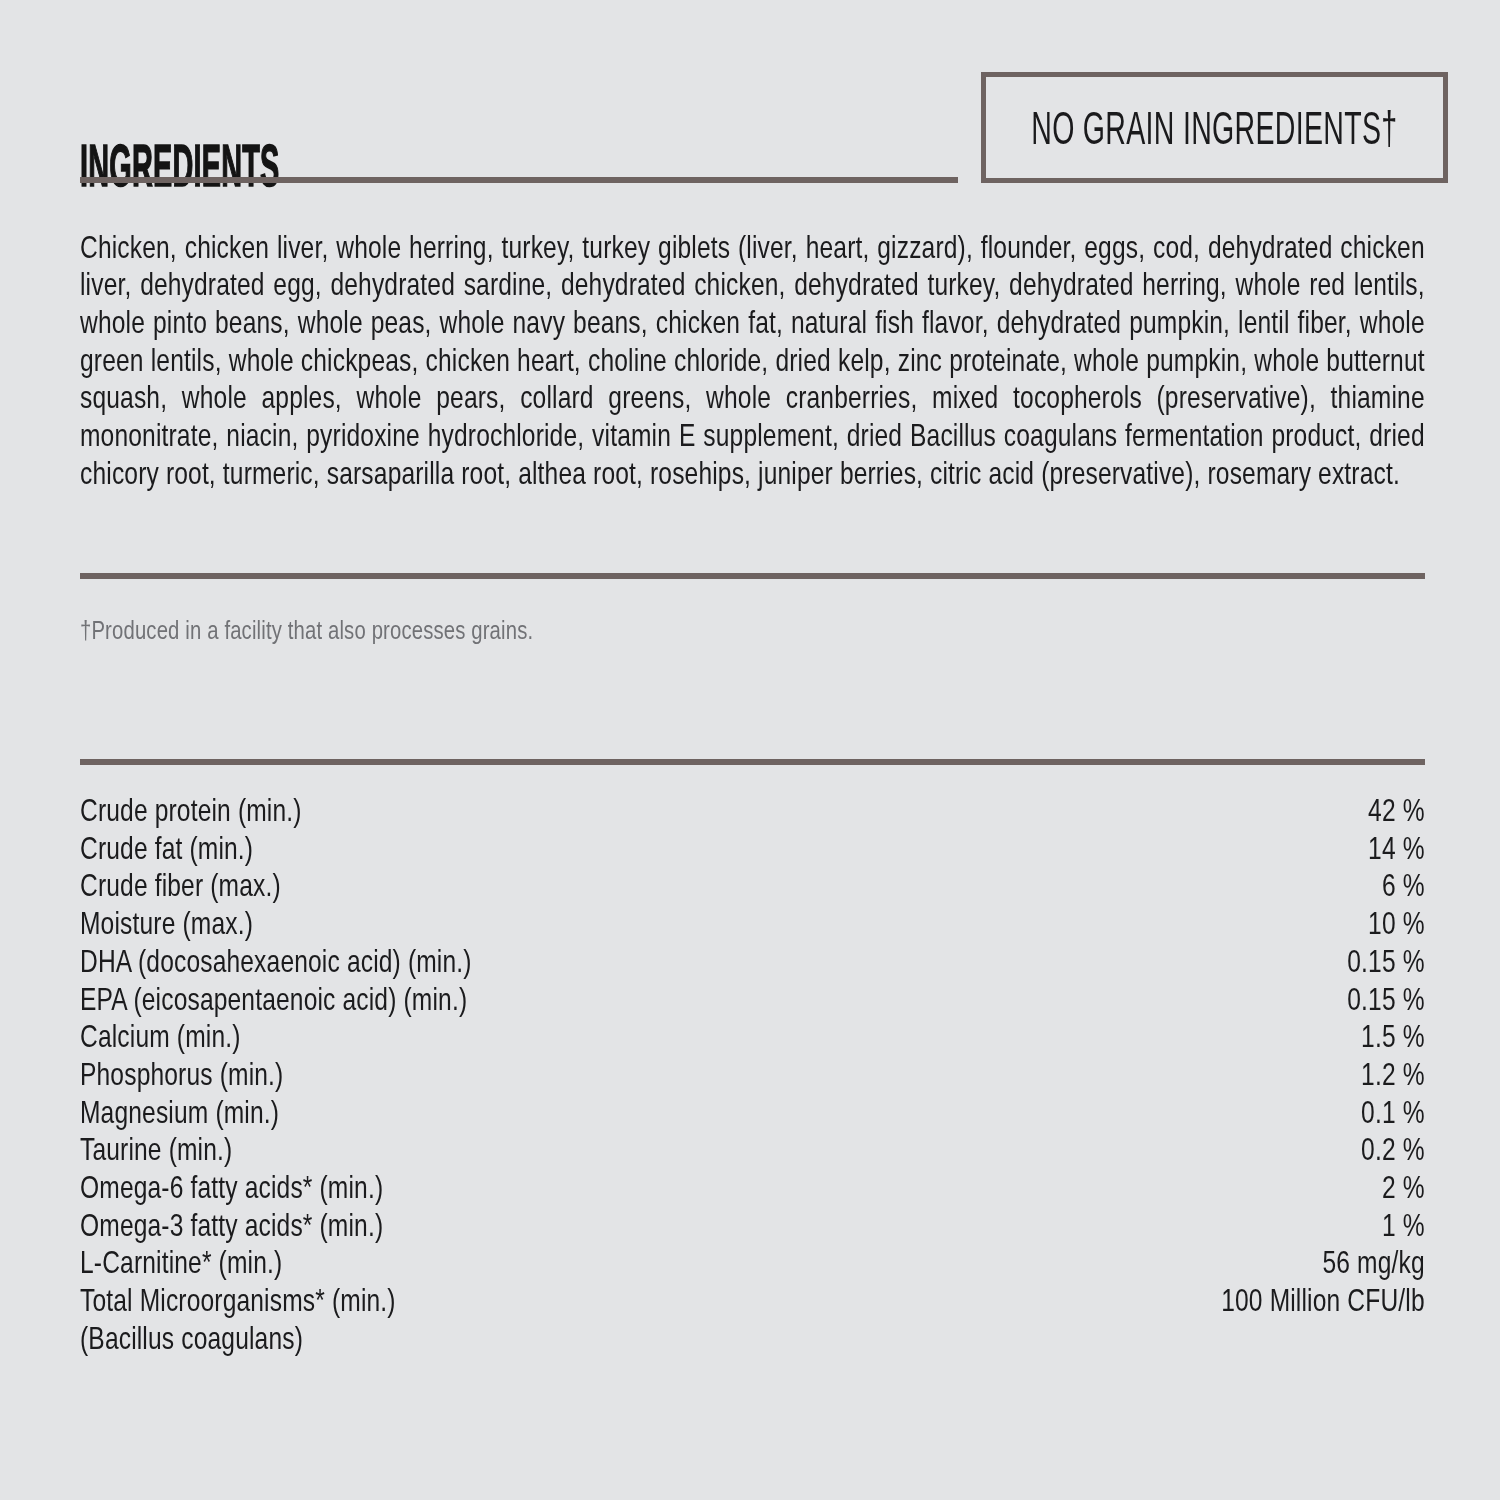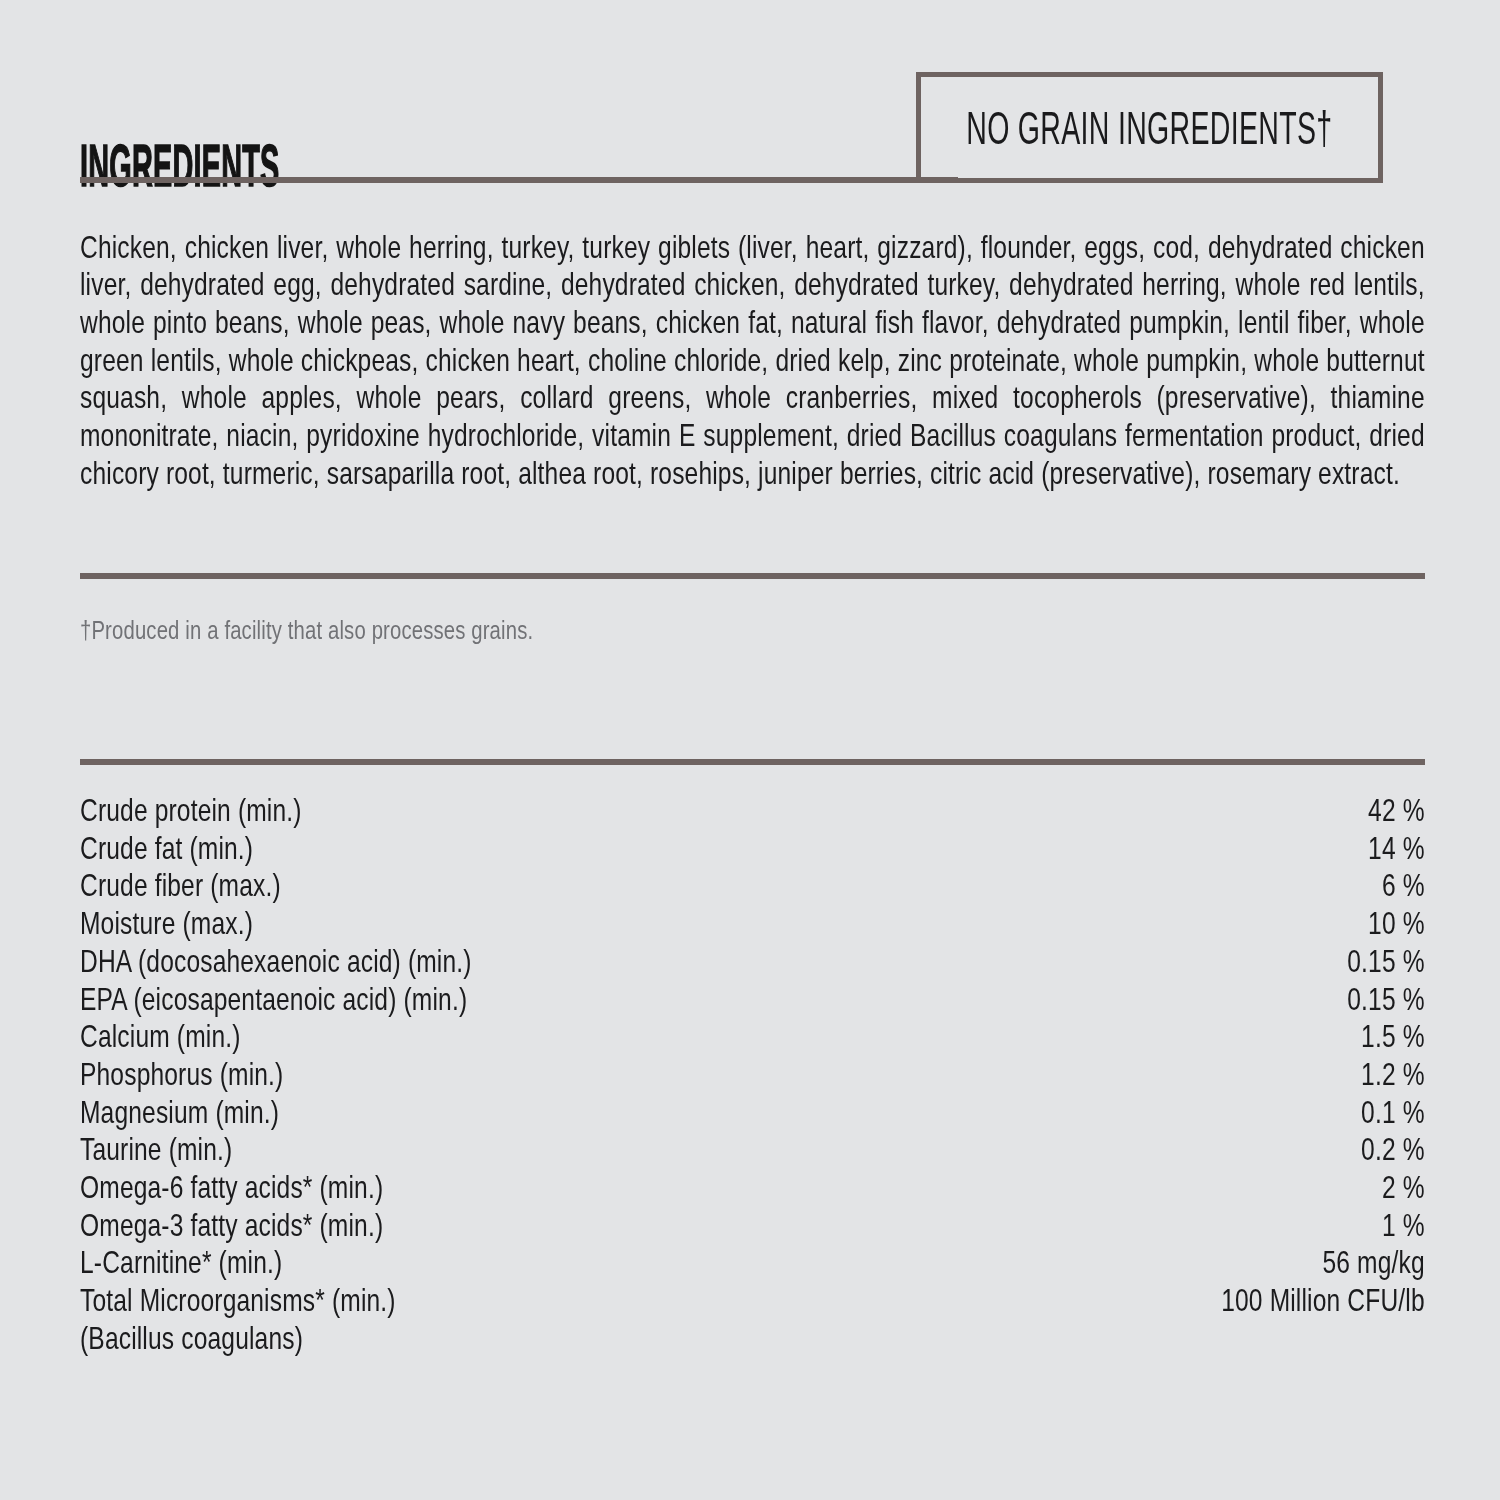--- a/index.html
+++ b/index.html
@@ -28,21 +28,21 @@
   #analysis-title{top:655px;}
 
   
   .rule{position:absolute;left:80px;height:6px;background:#6e6361;}
   #rule-ingredients{top:177px;width:878px;}
   #rule-footnote{top:573px;width:1345px;}
   #rule-analysis{top:759px;width:1345px;}
 
   
   #badge{
-    position:absolute;left:916px;top:72px;
+    position:absolute;left:981px;top:72px;
     width:467px;height:111px;
     border:5px solid #6e6361;
     box-sizing:border-box;
     display:flex;align-items:center;justify-content:center;
     background:transparent;
     text-align:right;
   }
   #badge .badge-text{
     font-size:46px;line-height:46px;font-weight:400;
     color:#1a1a1c;white-space:nowrap;

